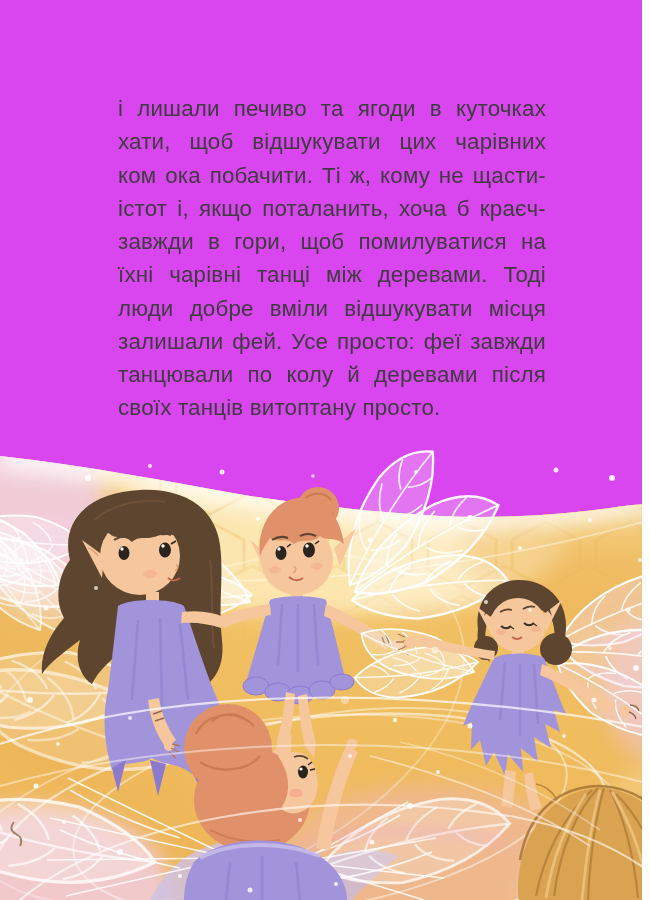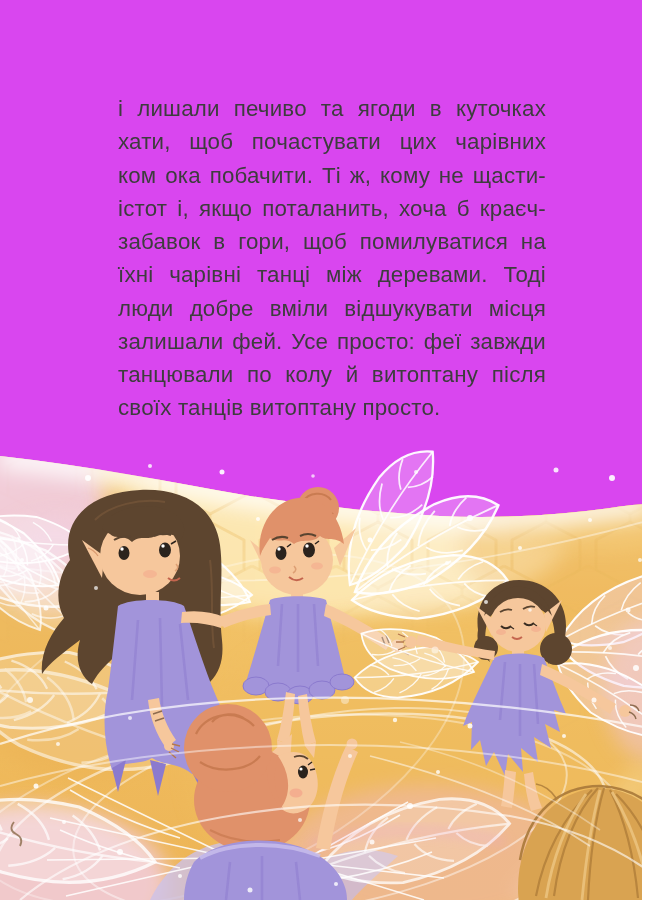--- a/index.html
+++ b/index.html
@@ -319,24 +319,24 @@
         <circle cx="395" cy="720" r="2.2" opacity=".8"></circle>
       <circle cx="435" cy="650" r="3.5" opacity=".5"></circle>
         <circle cx="345" cy="700" r="4" opacity=".4"></circle>
     </g>
 
     <path d="M14,822 q-6,8 2,12 q8,4 4,12" stroke="#8a6a4a" stroke-width="1.8" fill="none" opacity=".8"></path>
   </svg>
 
   <div class="story">
     <div class="line">і лишали печиво та ягоди в куточках</div>
-    <div class="line">хати, щоб почастувати цих чарівних</div>
+    <div class="line">хати, щоб відшукувати цих чарівних</div>
     <div class="line">ком ока побачити. Ті ж, кому не щасти-</div>
     <div class="line">істот і, якщо поталанить, хоча б краєч-</div>
-    <div class="line">забавок в гори, щоб помилуватися на</div>
+    <div class="line">завжди в гори, щоб помилуватися на</div>
     <div class="line">їхні чарівні танці між деревами. Тоді</div>
     <div class="line">люди добре вміли відшукувати місця</div>
     <div class="line">залишали фей. Усе просто: феї завжди</div>
-    <div class="line">танцювали по колу й витоптану після</div>
+    <div class="line">танцювали по колу й деревами після</div>
     <div class="line">своїх танців витоптану просто.</div>
   </div>
 
 </div>
 
 </body></html>

